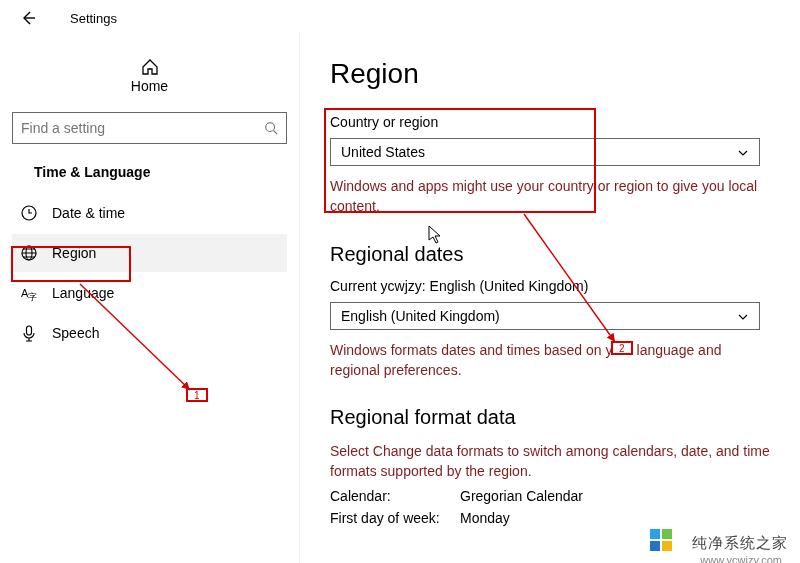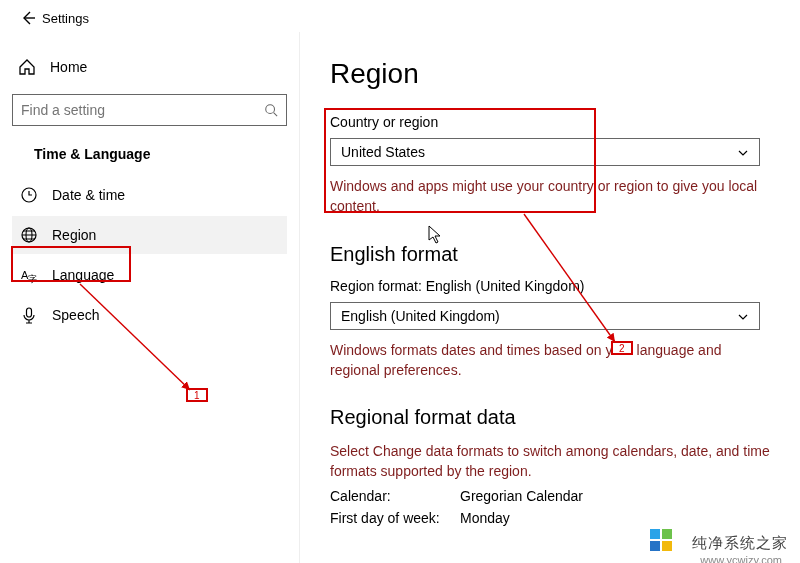--- a/index.html
+++ b/index.html
@@ -11,35 +11,35 @@
     width: 800px;
     height: 563px;
     overflow: hidden;
     position: relative;
   }
   .window { display: flex; flex-direction: column; width: 100%; height: 100%; }
   .titlebar {
     display: flex;
     align-items: center;
     padding: 10px 20px 6px 20px;
-    gap: 6px;
+    gap: 34px;
   }
   .titlebar .back { width: 16px; height: 16px; cursor: pointer; }
   .titlebar .title { font-size: 13px; }
   .body { display: flex; flex: 1; min-height: 0; }
   .sidebar {
     width: 300px;
     flex: 0 0 300px;
     padding: 18px 12px 0 12px;
     border-right: 1px solid #eee;
     position: relative;
   }
   .home-row {
-    display: flex; align-items: center; gap: 14px;
-    padding: 8px 6px; cursor: pointer;
+    display: flex; align-items: center; gap: 2px;
+    padding: 8px 6px; cursor: pointer; flex-direction: column;
   }
   .home-row .icon { width: 18px; height: 18px; }
   .search {
     margin-top: 10px;
     display: flex; align-items: center;
     border: 1px solid #666;
     height: 32px;
     padding: 0 8px;
     cursor: text;
   }
@@ -222,23 +222,23 @@
           <span class="chevron">
             <svg viewBox="0 0 12 12">
                 <path d="M2 4 L6 8 L10 4" fill="none" stroke="#000" stroke-width="1.2"></path>
               </svg>
           </span>
         </div>
         <div class="desc">Windows and apps might use your country or region to give you local content.</div>
       </div>
 
       <div class="group">
-        <div class="subhead">English format</div>
+        <div class="subhead">Regional dates</div>
         <div class="group-label">
-          <span>Region format: </span><span>English (United Kingdom)</span>
+          <span>Current ycwjzy: </span><span>English (United Kingdom)</span>
         </div>
         <div class="select">
           <span>English (United Kingdom)</span>
           <span class="chevron">
             <svg viewBox="0 0 12 12">
                 <path d="M2 4 L6 8 L10 4" fill="none" stroke="#000" stroke-width="1.2"></path>
               </svg>
           </span>
         </div>
         <div class="desc">Windows formats dates and times based on your language and regional preferences.</div>

